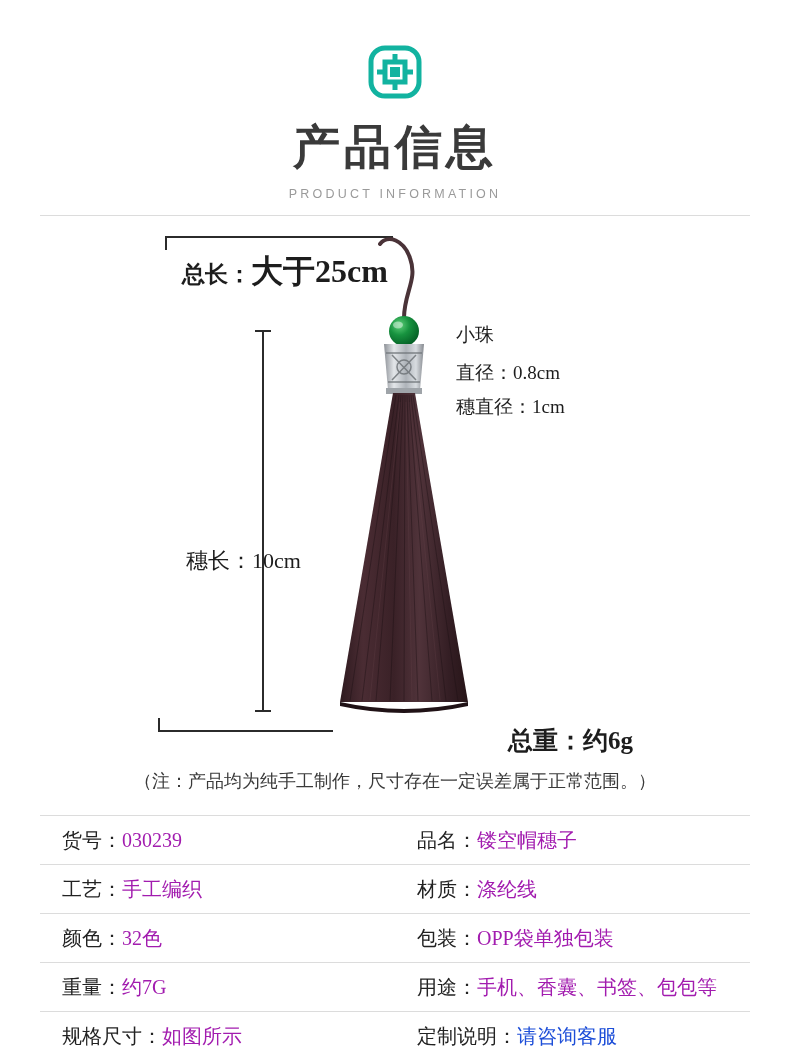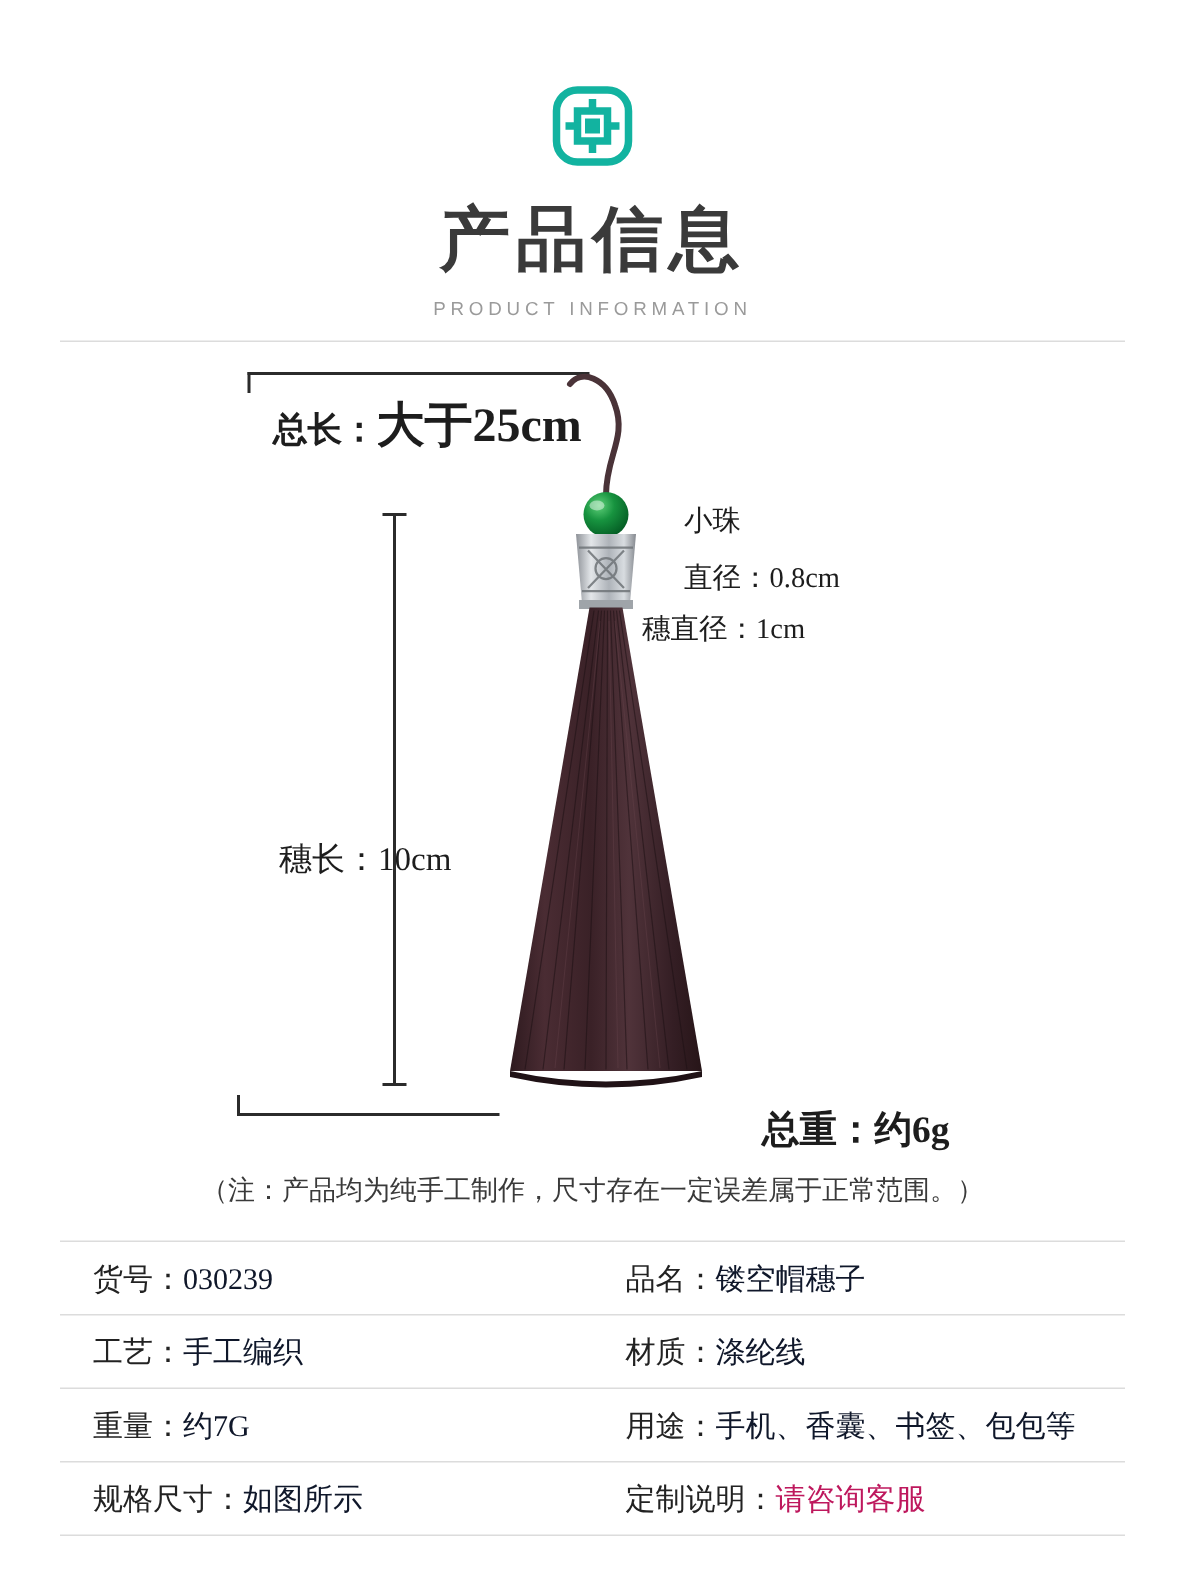--- a/index.html
+++ b/index.html
@@ -12,21 +12,21 @@
     background: #ffffff;
     font-family: "Liberation Sans", sans-serif;
     color: #2b2b2b;
     overflow: hidden;
     position: relative;
   }
 
   
   .header {
     text-align: center;
-    padding-top: 52px;
+    padding-top: 40px;
   }
   .logo-wrap {
     width: 64px;
     height: 64px;
     margin: 0 auto;
   }
   .logo-wrap svg { display: block; }
 
   .title-cn {
     font-family: "Liberation Serif", serif;
@@ -88,21 +88,21 @@
     left: 456px;
     top: 100px;
     font-size: 19px;
   }
   .lab-bead-2 {
     left: 456px;
     top: 138px;
     font-size: 19px;
   }
   .lab-tassel-dia {
-    left: 428px;
+    left: 456px;
     top: 172px;
     font-size: 19px;
   }
 
   
   .mline {
     position: absolute;
     background: #2b2b2b;
   }
   .h-top   { left: 165px; top: 14px;  width: 228px; height: 2px; }
@@ -144,22 +144,22 @@
   .spec-cell {
     flex: 0 0 50%;
     font-family: "Liberation Serif", serif;
     font-size: 20px;
     color: #222;
     padding-left: 22px;
     box-sizing: border-box;
     white-space: nowrap;
   }
   .spec-cell .k { color: #222; }
-  .spec-cell .v { color: #0f172a; }
-  .spec-cell .v.accent { color: #be185d; font-family: Liberation Mono, monospace; }
+  .spec-cell .v { color: #a21caf; }
+  .spec-cell .v.accent { color: #1d4ed8; font-family: Liberation Mono, monospace; }
 </style>
 </head>
 <body>
 
 <div class="header">
   <div class="logo-wrap">
     <svg width="64" height="64" viewBox="0 0 64 64">
       <g fill="none" stroke="#12b3a0" stroke-width="5">
         <rect x="8" y="8" width="48" height="48" rx="14"></rect>
         <path d="M22 22 L42 22 L42 42 L22 42 Z"></path>
@@ -270,20 +270,28 @@
 
   <div class="spec-row">
     <div class="spec-cell">
       <span class="k">工艺：</span><span class="v">手工编织</span>
     </div>
     <div class="spec-cell">
       <span class="k">材质：</span><span class="v">涤纶线</span>
     </div>
   </div>
 
+  <div class="spec-row">
+    <div class="spec-cell">
+      <span class="k">颜色：</span><span class="v">32色</span>
+    </div>
+    <div class="spec-cell">
+      <span class="k">包装：</span><span class="v">OPP袋单独包装</span>
+    </div>
+  </div>
 
   <div class="spec-row">
     <div class="spec-cell">
       <span class="k">重量：</span><span class="v">约7G</span>
     </div>
     <div class="spec-cell">
       <span class="k">用途：</span><span class="v">手机、香囊、书签、包包等</span>
     </div>
   </div>
 

